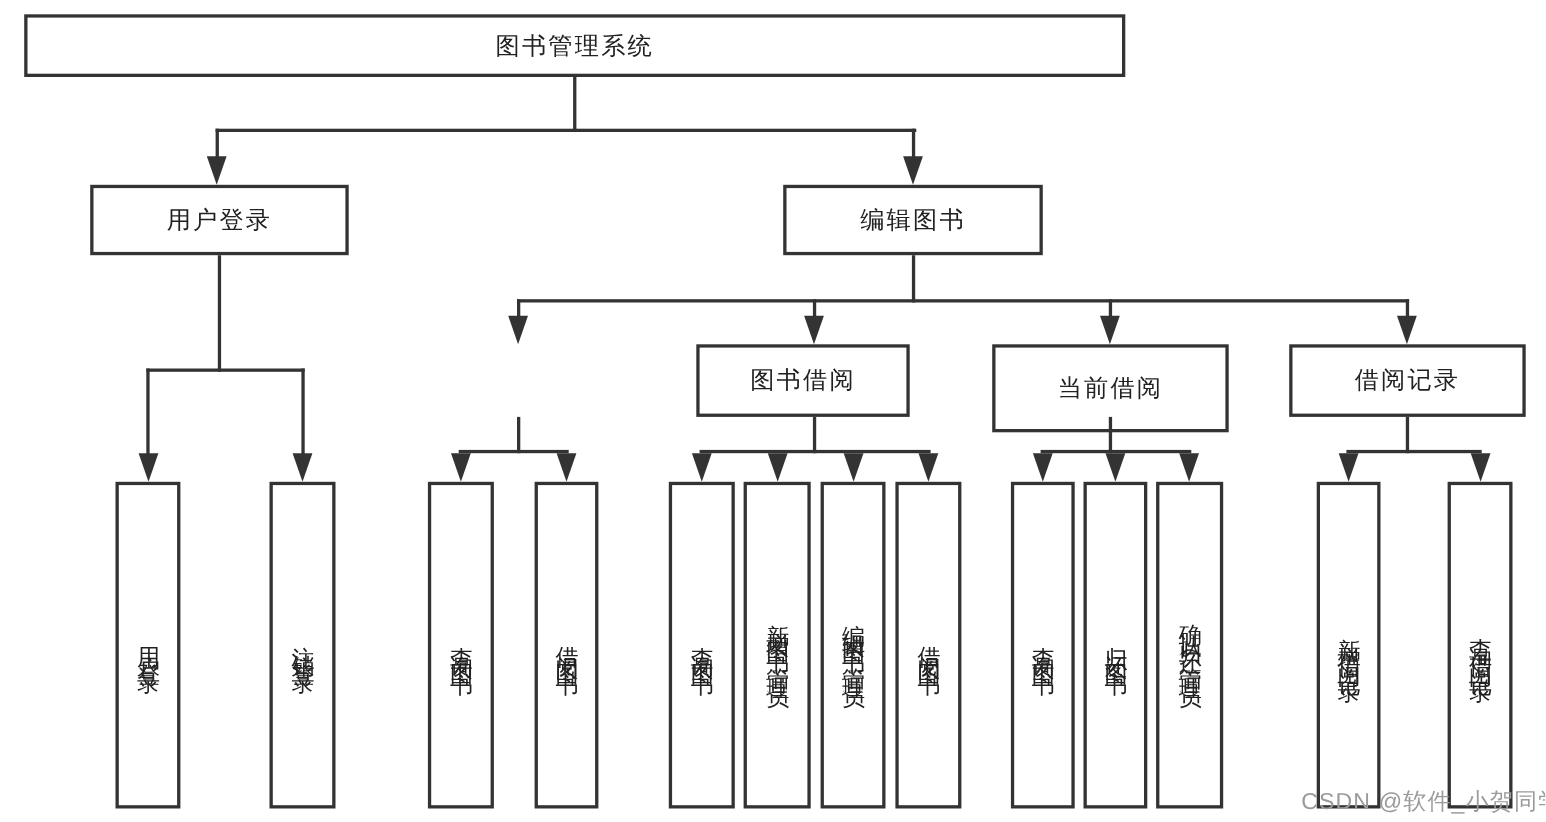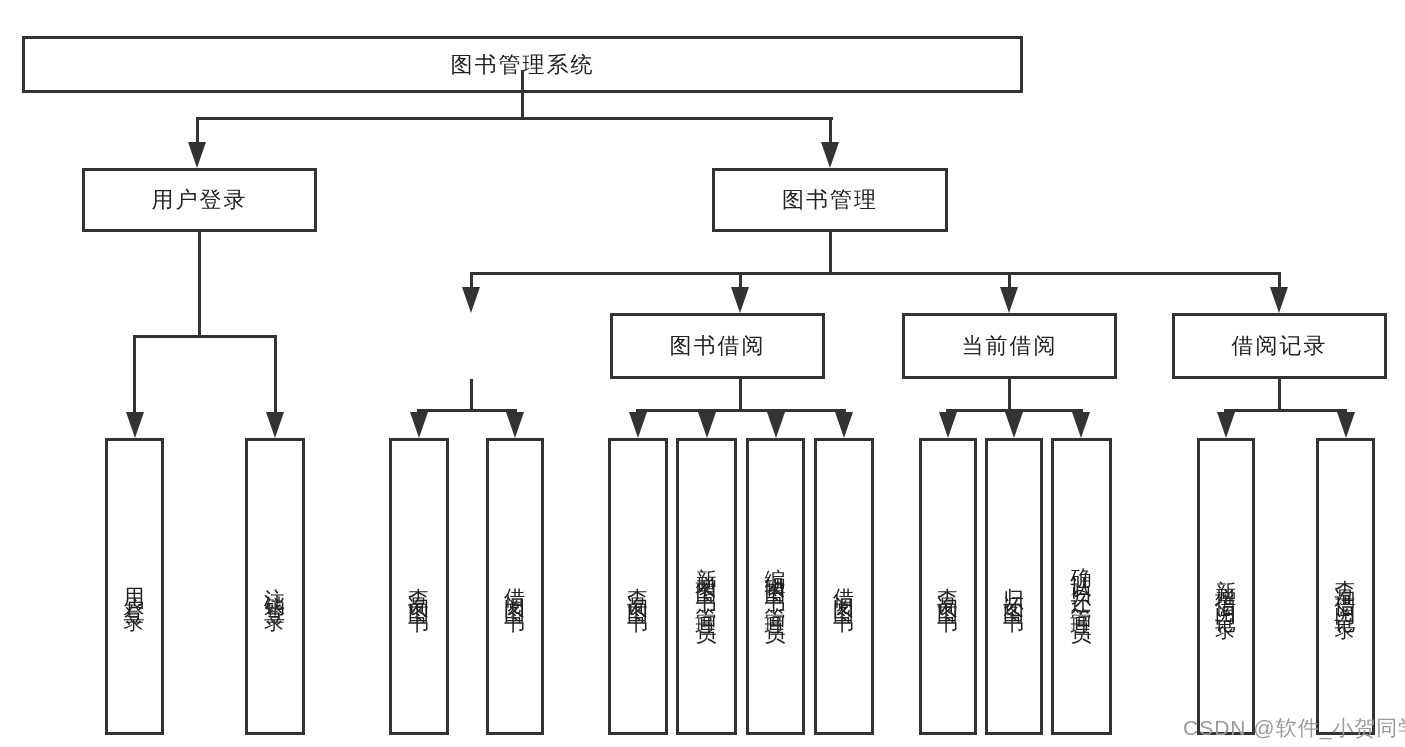--- a/index.html
+++ b/index.html
@@ -29,52 +29,52 @@
   .watermark {
     position:absolute; left:1183px; top:714px; z-index:10;
     font-size:21px; letter-spacing:1px; color:#9b9b9b; white-space:nowrap;
   }
 </style>
 </head>
 <body>
 
 <div id="canvas">
 
-  <div class="box hbox" style="left:22px; top:13px; width:1001px; height:57px;margin-top:23px;">图书管理系统</div>
+  <div class="box hbox" style="left:22px; top:13px; width:1001px; height:57px;">图书管理系统</div>
 
   <div class="vline" style="left:521px; top:70px; height:50px;"></div>
   <div class="hline" style="left:196px; top:117px; width:637px;"></div>
   <div class="vline" style="left:196px; top:117px; height:29px;"></div>
   <div class="vline" style="left:829px; top:117px; height:29px;"></div>
   <div class="arrow" style="left:188px; top:142px;"></div>
   <div class="arrow" style="left:821px; top:142px;"></div>
 
   <div class="box hbox" style="left:82px; top:168px; width:235px; height:64px;">用户登录</div>
-  <div class="box hbox" style="left:712px; top:168px; width:236px; height:64px;">图书管理</div>
+  <div class="box hbox" style="left:712px; top:168px; width:236px; height:64px;">编辑图书</div>
 
   <div class="vline" style="left:198px; top:232px; height:106px;"></div>
   <div class="hline" style="left:133px; top:335px; width:144px;"></div>
   <div class="vline" style="left:133px; top:335px; height:80px;"></div>
   <div class="vline" style="left:274px; top:335px; height:80px;"></div>
   <div class="arrow" style="left:126px; top:412px;"></div>
   <div class="arrow" style="left:266px; top:412px;"></div>
 
   <div class="vline" style="left:829px; top:232px; height:43px;"></div>
   <div class="hline" style="left:470px; top:272px; width:811px;"></div>
   <div class="vline" style="left:470px; top:272px; height:18px;"></div>
   <div class="vline" style="left:739px; top:272px; height:18px;"></div>
   <div class="vline" style="left:1008px; top:272px; height:18px;"></div>
   <div class="vline" style="left:1278px; top:272px; height:18px;"></div>
   <div class="arrow" style="left:462px; top:287px;"></div>
   <div class="arrow" style="left:731px; top:287px;"></div>
   <div class="arrow" style="left:1000px; top:287px;"></div>
   <div class="arrow" style="left:1270px; top:287px;"></div>
 
-  <div class="box hbox" style="left:610px; top:313px; width:215px; height:66px;">图书借阅</div>
-  <div class="box hbox" style="left:902px; top:313px; width:215px; height:66px;">当前借阅</div>
+  <div class="box hbox" style="left:633px; top:313px; width:194px; height:66px;">图书借阅</div>
+  <div class="box hbox" style="left:902px; top:313px; width:215px; height:80px;">当前借阅</div>
   <div class="box hbox" style="left:1172px; top:313px; width:215px; height:66px;">借阅记录</div>
 
   <div class="vline" style="left:470px; top:379px; height:33px;"></div>
   <div class="hline" style="left:417px; top:409px; width:100px;"></div>
   <div class="arrow" style="left:410px; top:412px;"></div>
   <div class="arrow" style="left:506px; top:412px;"></div>
 
   <div class="vline" style="left:739px; top:379px; height:33px;"></div>
   <div class="hline" style="left:636px; top:409px; width:210px;"></div>
   <div class="arrow" style="left:629px; top:412px;"></div>

